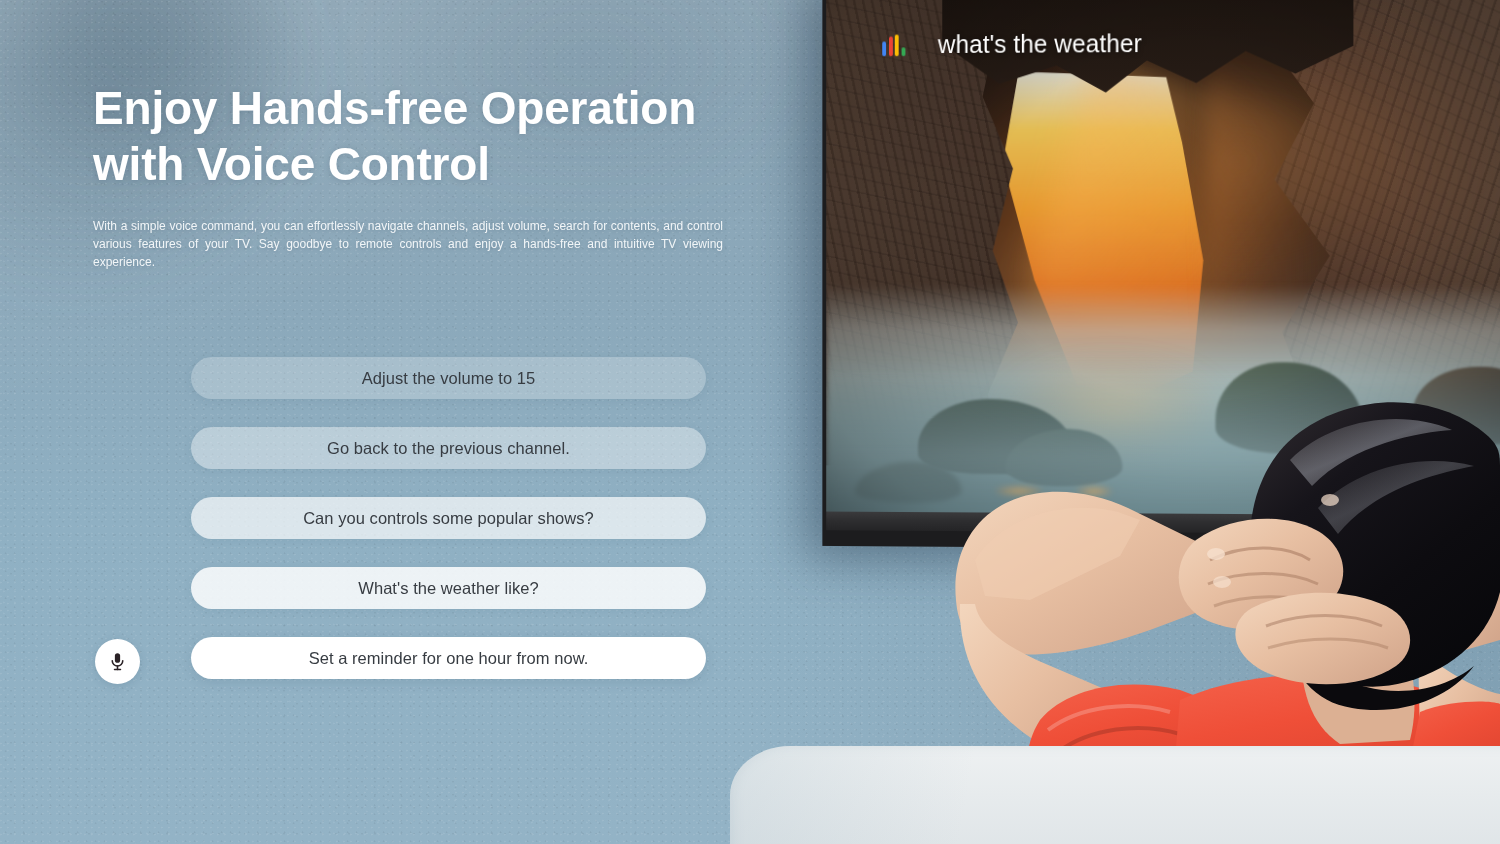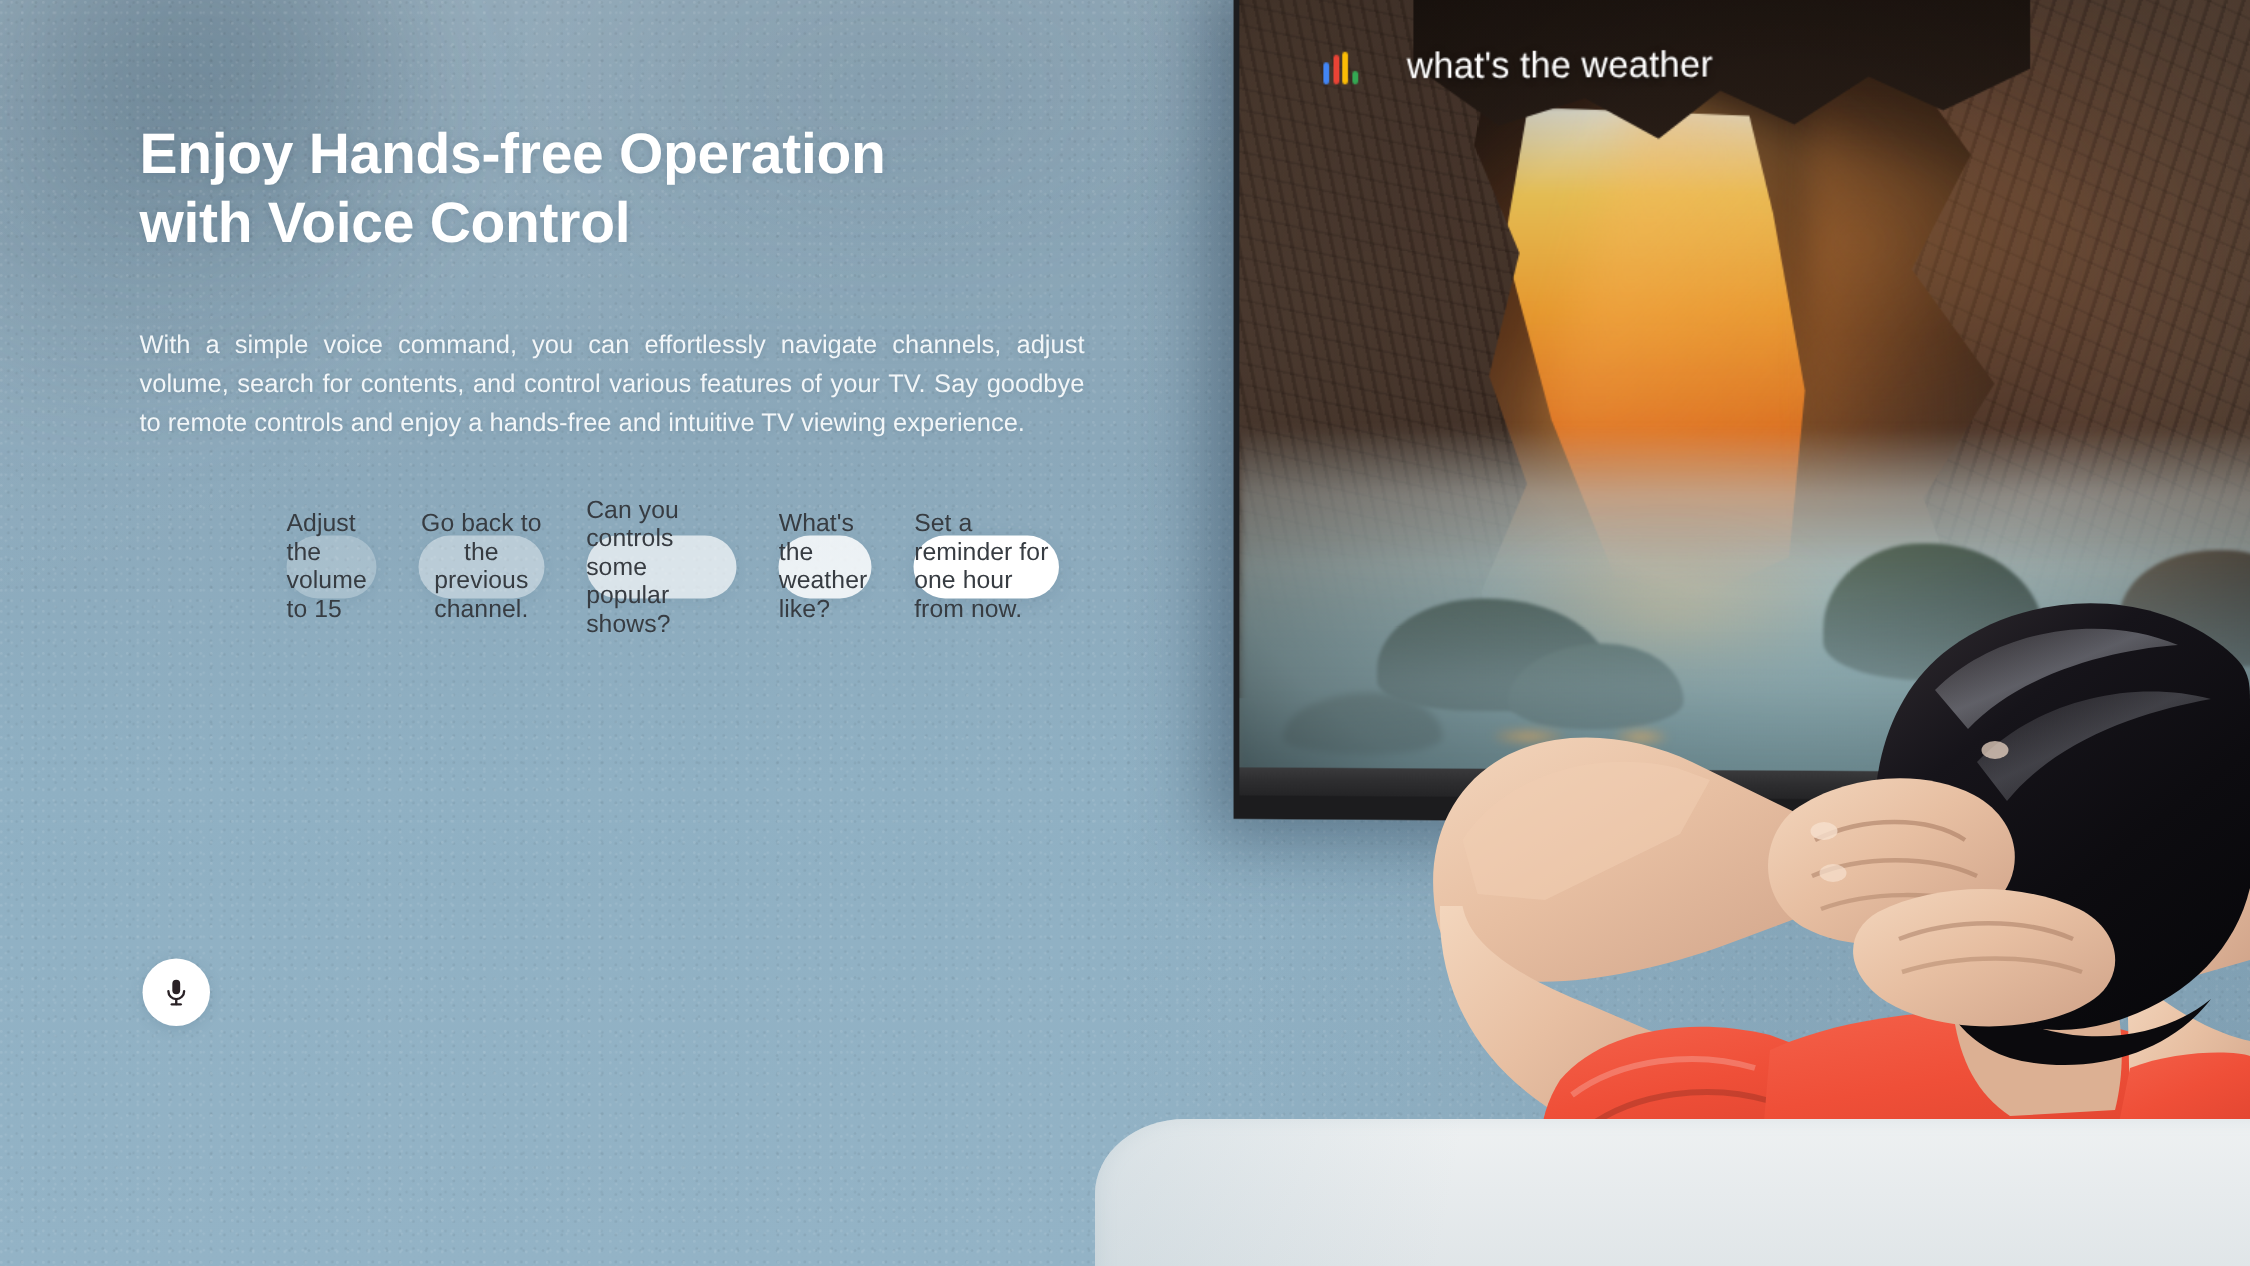--- a/index.html
+++ b/index.html
@@ -278,41 +278,41 @@
   
   .content {
     position:absolute; left:0; top:0;
     width:780px; height:844px;
     z-index:20;
   }
   .headline {
     position:absolute; left:93px; top:80px;
     width:640px;
     color:#ffffff;
-    font-size:38px;
+    font-size:46px;
     line-height:1.22;
     font-weight:700;
     letter-spacing:-.2px;
     text-shadow:0 1px 6px rgba(50,75,95,.22);
   }
   .body-text {
     position:absolute; left:93px; top:217px;
     width:630px;
     color:#f2f6f8;
-    font-size:17px;
+    font-size:12px;
     line-height:1.52;
     text-align:justify;
     font-weight:400;
     text-shadow:0 1px 4px rgba(50,75,95,.22);
   }
 
   .pill-stack {
     position:absolute; left:191px; top:357px;
     width:515px;
-    display:flex; gap:28px;
+    display:flex; flex-direction:column; gap:28px;
   }
   .pill {
     height:42px;
     border-radius:21px;
     display:flex; align-items:center; justify-content:center;
     color:#373c42;
     font-size:16.5px;
     font-weight:400;
     letter-spacing:.05px;
     box-shadow:0 2px 8px rgba(60,95,120,.10);

